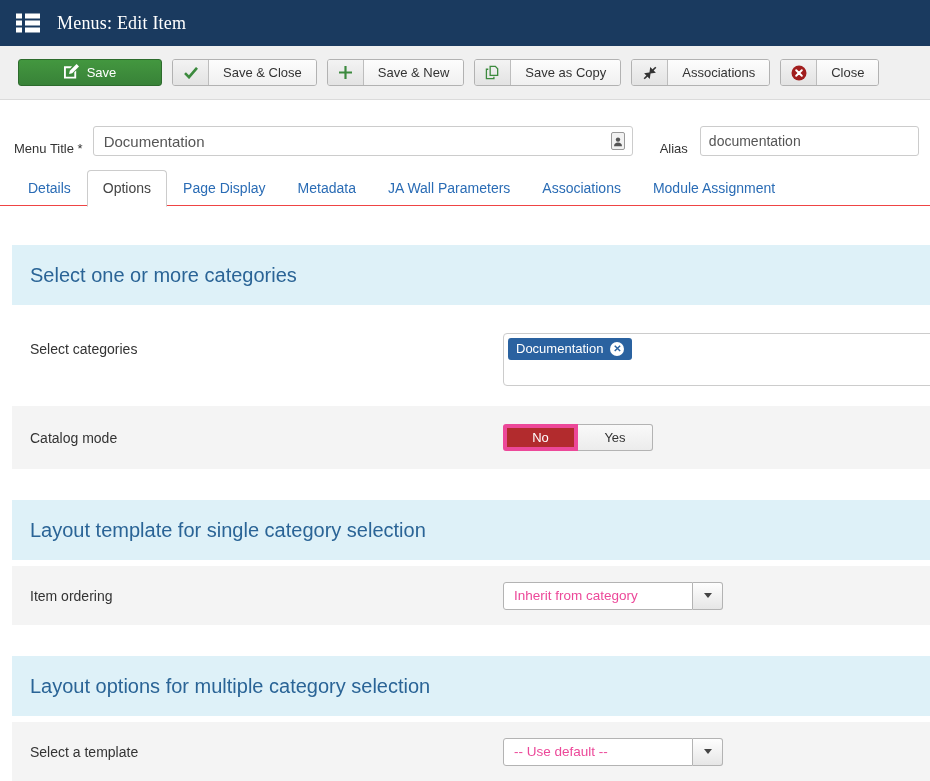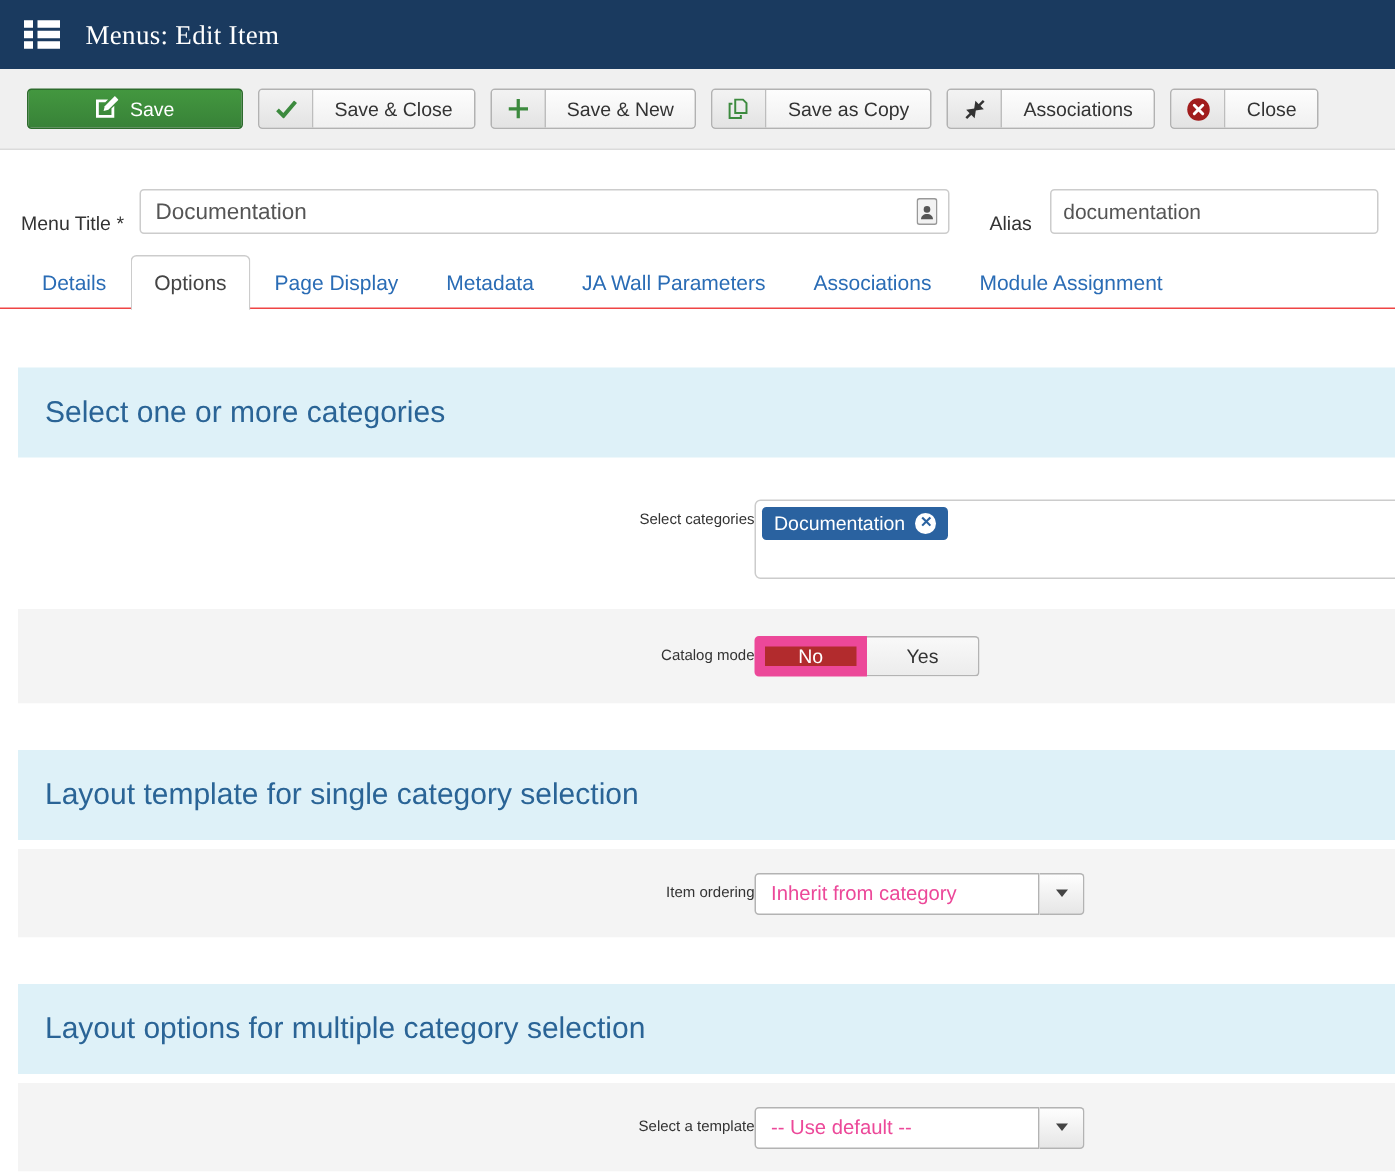--- a/index.html
+++ b/index.html
@@ -45,41 +45,41 @@
   .tab.active { background:#fff; border-color:#ccc #ccc #fff #ccc;
     border-radius:4px 4px 0 0; color:#444; }
 
   
   .panel-group { margin:39px 0 0 12px; width:938px; }
   .section-header { height:60px; background:#def1f8; display:flex; align-items:center;
     padding-left:18px; margin-bottom:6px; }
   .section-header h2 { font-size:20px; font-weight:400; color:#2a6496; }
   .opt-row { display:flex; padding-left:18px; }
   .opt-row.striped { background:#f4f4f4; }
-  .row-label { width:473px; font-size:10px; color:#333; flex:none;text-align:right; }
+  .row-label { width:473px; font-size:14px; color:#333; flex:none; }
   .spacer { height:31px; background:#fff; }
 
   
   .row-categories { padding-top:22px; padding-bottom:20px; min-height:89px;
     align-items:flex-start; background:#fff; }
   .row-categories .row-label { padding-top:8px; }
   .multiselect { width:445px; height:53px; border:1px solid #ccc; border-radius:4px;
     background:#fff; padding:4px 4px; cursor:text; }
   .tag { display:inline-flex; align-items:center; gap:7px; background:#2a62a0;
     color:#fff; font-size:13px; padding:3px 8px 4px 8px; border-radius:3px; }
   .tag-x { width:14px; height:14px; border-radius:50%; background:#fff; color:#2a62a0;
     font-size:10px; font-weight:bold; display:flex; align-items:center;
     justify-content:center; line-height:1; cursor:pointer; }
 
   
   .row-catalog { height:63px; align-items:center; }
   .btn-toggle { display:flex; }
   .tg { height:27px; width:75px; font-size:13px; display:flex; align-items:center;
     justify-content:center; cursor:pointer; font-family:inherit; }
-  .tg-no { background:#b22b2d; border:7px solid #ec4899; color:#fff;
+  .tg-no { background:#b22b2d; border:4px solid #ec4899; color:#fff;
     border-radius:3px 0 0 3px; }
   .tg-yes { background:linear-gradient(#f9f9f9,#ececec); border:1px solid #b3b3b3;
     border-left:none; color:#333; border-radius:0 3px 3px 0; }
 
   
   .row-select { height:59px; align-items:center; }
   .chosen { display:flex; cursor:pointer; }
   .sel-text { width:190px; height:28px; background:#fff; border:1px solid #b3b3b3;
     border-radius:3px 0 0 3px; font-size:13.5px; color:#ec4899; line-height:26px;
     padding:0 10px; }

